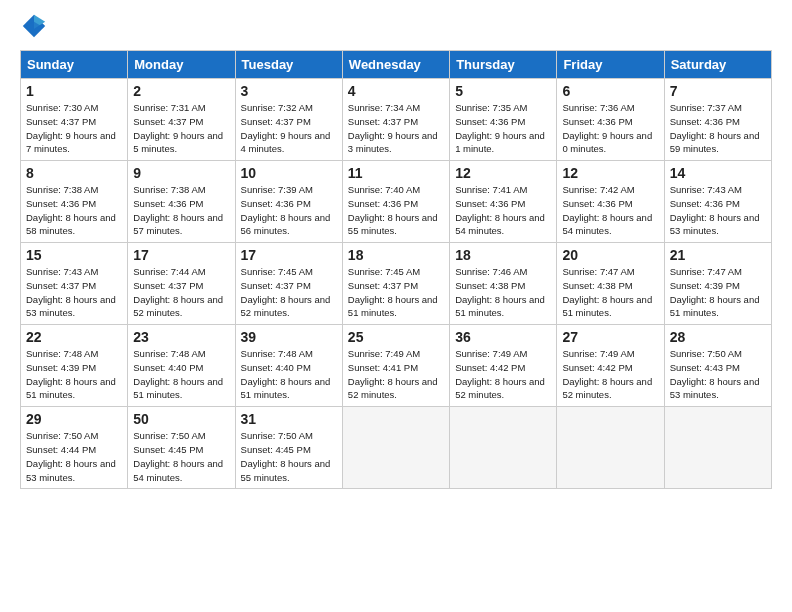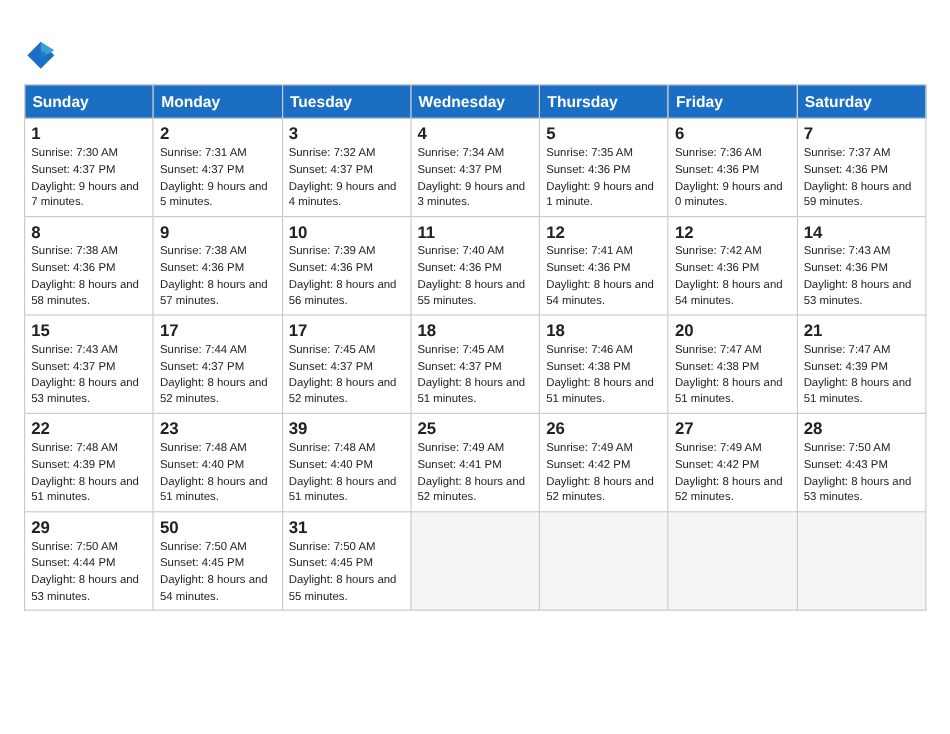--- a/index.html
+++ b/index.html
@@ -5,21 +5,21 @@
     * { box-sizing: border-box; margin: 0; padding: 0; }
     body {
       font-family: Arial, sans-serif;
       background: #fff;
       width: 792px;
       height: 612px;
       overflow: hidden;
     }
     .page {
       width: 792px;
-      padding: 32px 20px 10px 20px;
+      padding: 12px 20px 10px 20px;
     }
     .header {
       display: flex;
       align-items: flex-start;
       justify-content: space-between;
       margin-bottom: 10px;
     }
     .logo {
       display: flex;
       align-items: center;
@@ -318,21 +318,21 @@
           </td>
           <td>
             <span class="day-num">25</span>
         <div class="day-detail">
           Sunrise: 7:49 AM<br>
           Sunset: 4:41 PM<br>
           Daylight: 8 hours and 52 minutes.
         </div>
           </td>
           <td>
-            <span class="day-num">26</span>
+            <span class="day-num">36</span>
         <div class="day-detail">
           Sunrise: 7:49 AM<br>
           Sunset: 4:42 PM<br>
           Daylight: 8 hours and 52 minutes.
         </div>
           </td>
           <td>
             <span class="day-num">27</span>
         <div class="day-detail">
           Sunrise: 7:49 AM<br>

